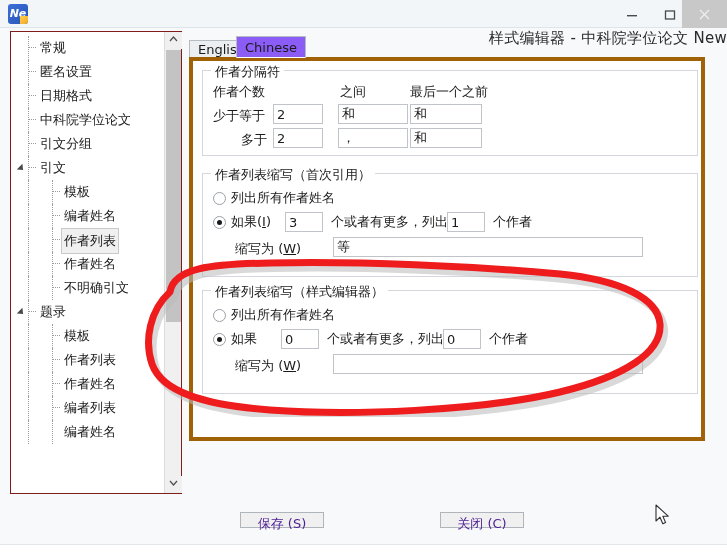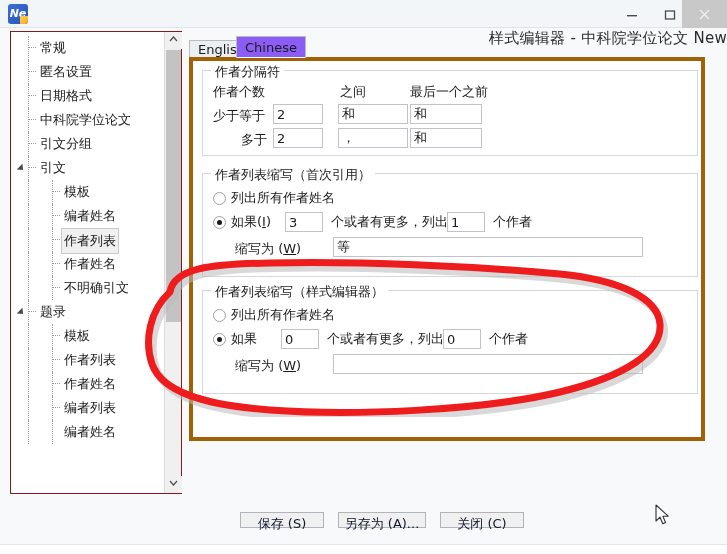--- a/index.html
+++ b/index.html
@@ -186,21 +186,21 @@
     content: ""; position: absolute; left: 3px; top: 3px;
     width: 5px; height: 5px; border-radius: 50%; background: #1a1a1a;
   }
   u { text-decoration: underline; }
 
   
   .btn {
     position: absolute; top: 512px; height: 16px;
     border: 1px solid #b0b5bb; background: #f0f0f0;
     font-family: "DejaVu Sans", "Liberation Sans", sans-serif;
-    font-size: 13px; color: #0f172a;
+    font-size: 13px; color: #4c1d95;
     text-align: center; line-height: 22px;
   }
   .btn-save   { left: 240px; width: 84px; }
   .btn-saveas { left: 338px; width: 88px; }
   .btn-close  { left: 440px; width: 84px; }
 
   
   .annot {
     position: absolute; left: 140px; top: 252px;
     width: 540px; height: 165px;
@@ -397,21 +397,20 @@
       <input class="txt" style="left: 240px; top: 38px; width: 38px;" value="0">
       <div class="lbl" style="left:286px; top:39px;">个作者</div>
 
       <div class="lbl" style="left:32px; top:66px;"><span>缩写为</span> (<u>W</u>)</div>
       <input class="txt" style="left: 130px; top: 63px; width: 310px;" value="">
     </div>
 
   </div>
 
   <div class="btn btn-save">保存 (S)</div>
-  <div class="btn btn-saveas">另存为 (A)...</div>
   <div class="btn btn-close">关闭 (C)</div>
 
   <div class="annot">
     <svg width="540" height="165" viewBox="0 0 540 165">
       <path d="M 30,40
                C 34,16 70,12 130,11
                C 220,9 330,14 420,22
                C 480,28 518,46 520,72
                C 522,100 486,124 420,140
                C 340,159 210,164 130,158

